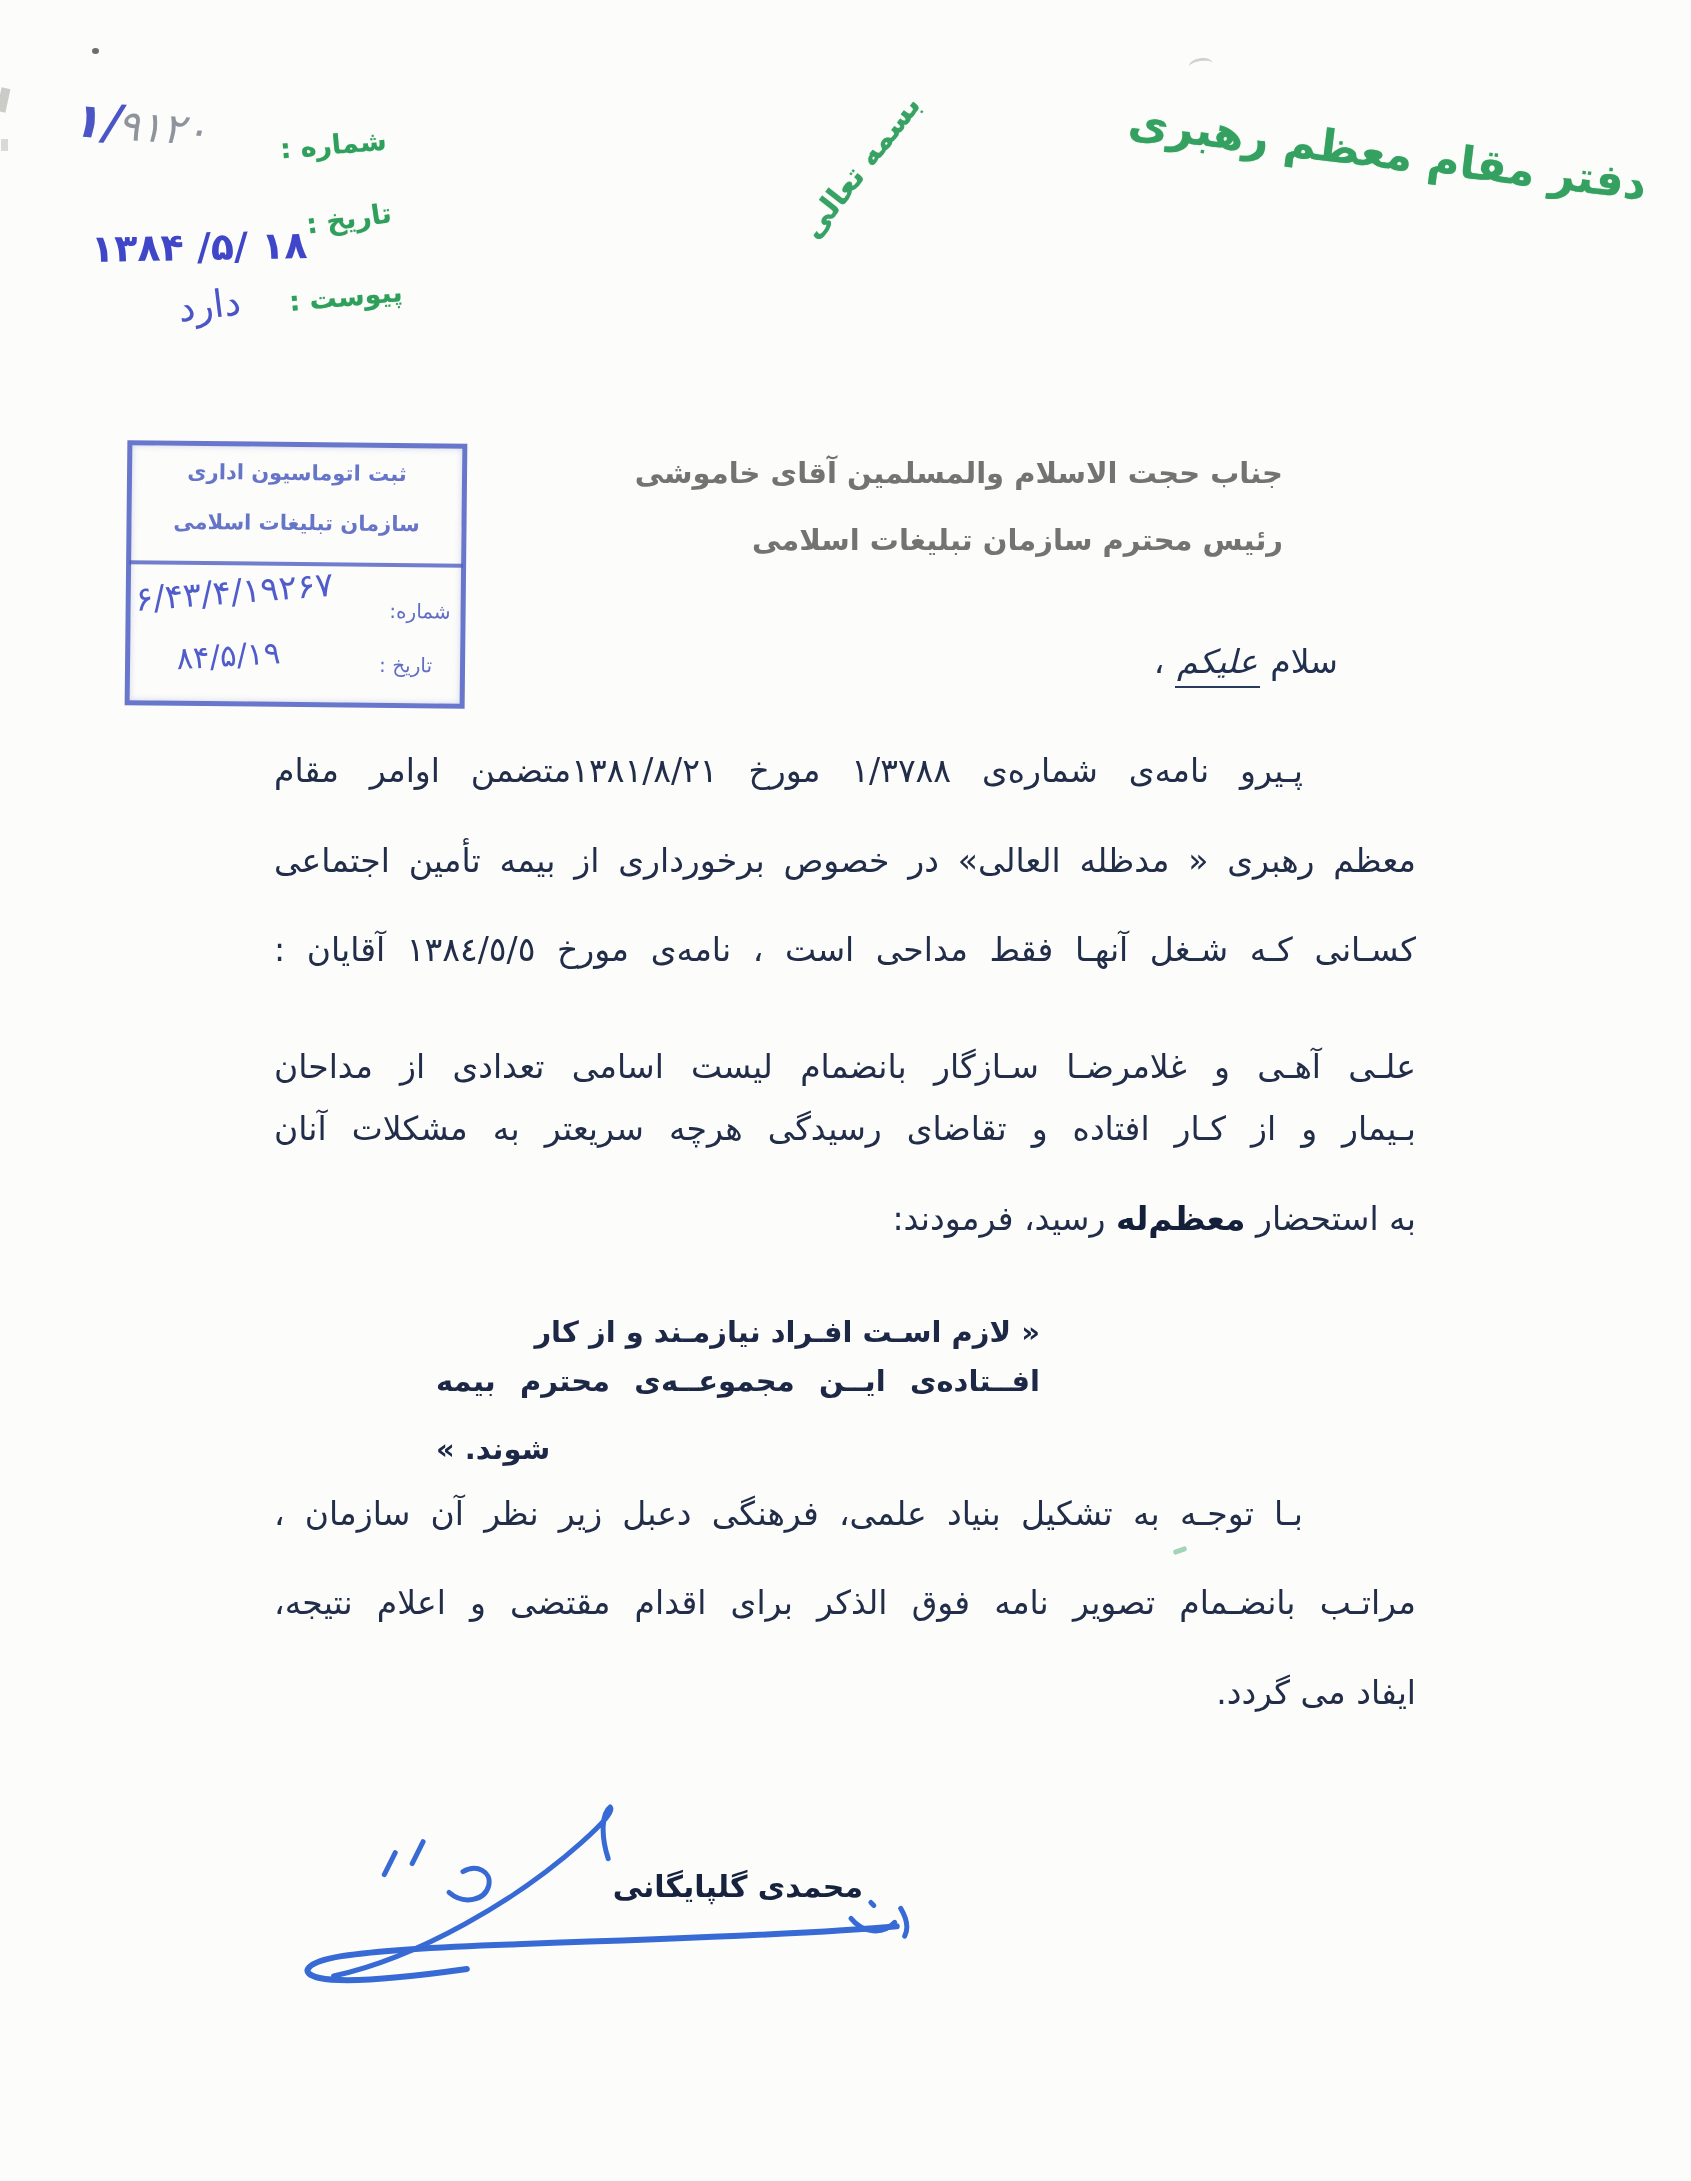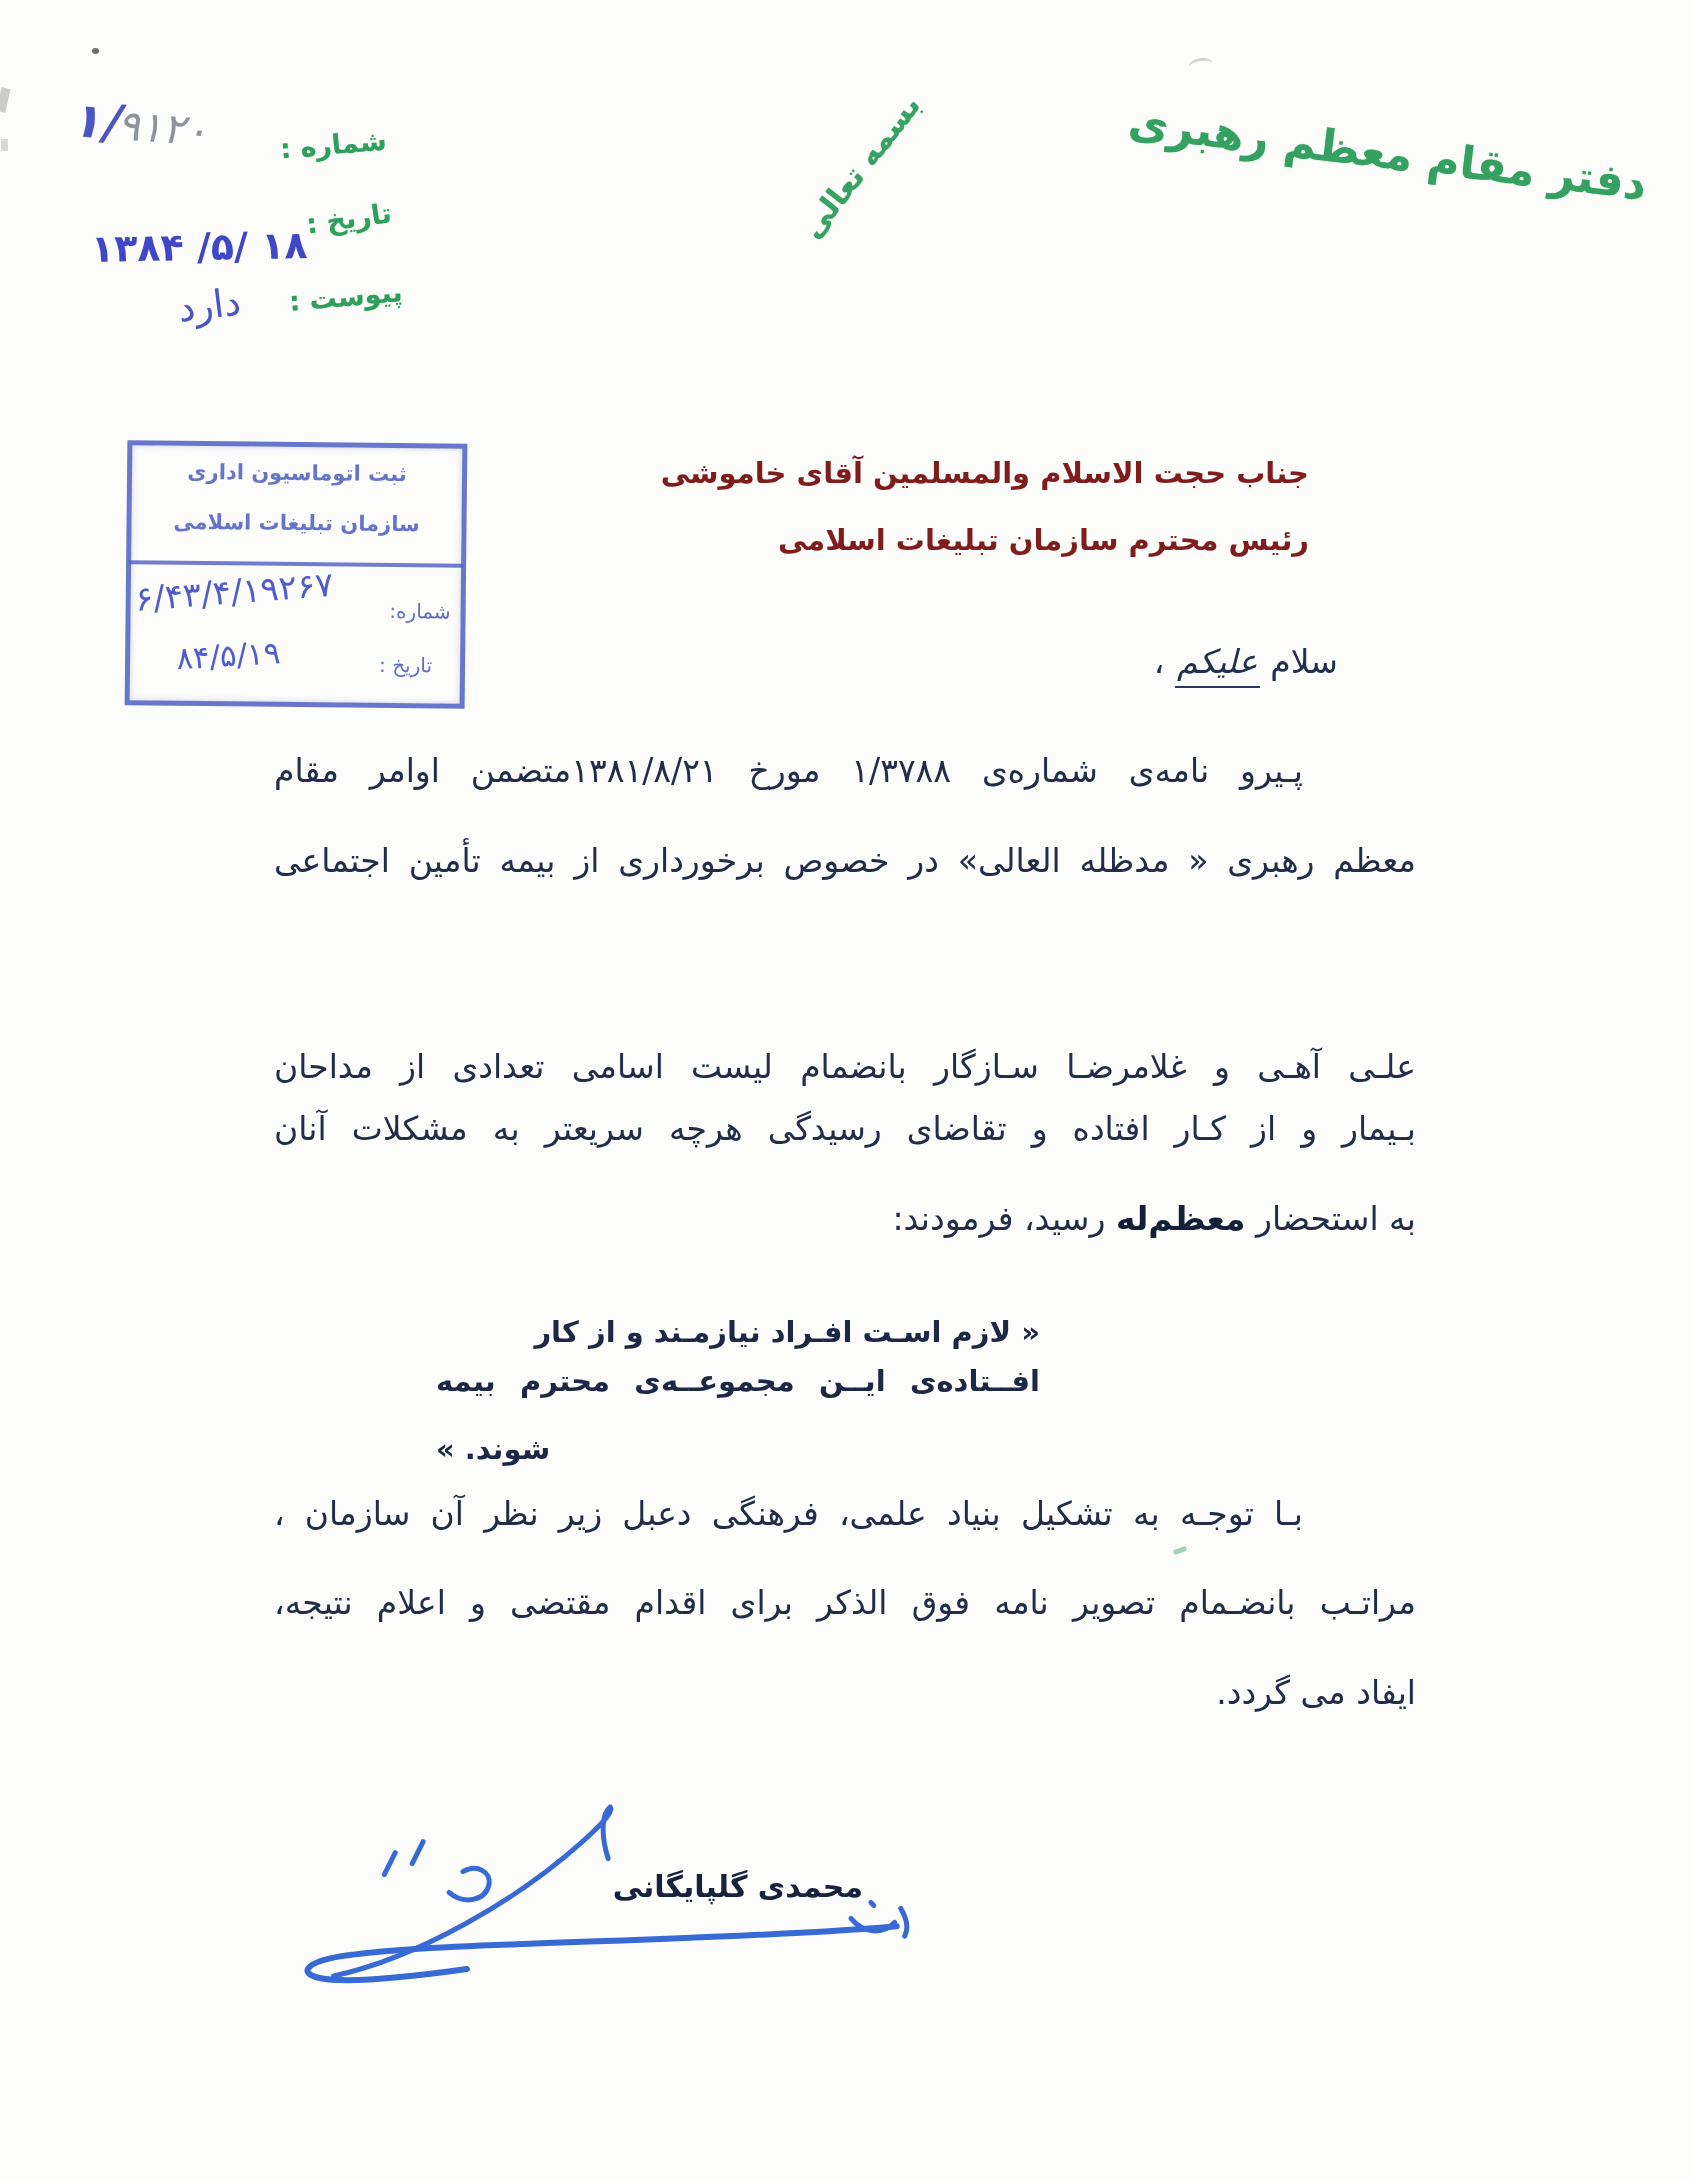--- a/index.html
+++ b/index.html
@@ -86,22 +86,22 @@
     position:absolute;top:205px;right:28px;
     font-size:20px;color:rgba(87,102,194,.95);white-space:nowrap;
   }
   .stamp .s-date-value{
     position:absolute;top:191px;left:46px;
     font-size:31px;color:rgba(71,83,200,.95);letter-spacing:3px;
     direction:ltr;unicode-bidi:embed;transform:rotate(-4deg);white-space:nowrap;
   }
   
   .recipient-line{
-    position:absolute;right:382px;
-    font-size:29px;font-weight:bold;color:#7f1d1d;white-space:nowrap;
+    position:absolute;right:408px;
+    font-size:29px;font-weight:bold;color:#737373;white-space:nowrap;
   }
   .recipient-line.l1{top:456px;}
   .recipient-line.l2{top:523px;}
   .salutation{
     position:absolute;top:642px;right:353px;
     font-size:33px;color:#223050;white-space:nowrap;
   }
   .salutation .u{border-bottom:2px solid #2a3a5e;padding:0 2px 5px 2px;font-style:italic;}
   .bline{
     position:absolute;right:275px;width:1142px;
@@ -163,20 +163,21 @@
     <div class="s-date-value">۸۴/۵/۱۹</div>
   </div>
 
   <div class="recipient-line l1">جناب حجت الاسلام والمسلمین آقای خاموشی</div>
   <div class="recipient-line l2">رئیس محترم سازمان تبلیغات اسلامی</div>
 
   <div class="salutation"><span>سلام </span><span class="u">علیکم</span><span> ،</span></div>
 
   <div class="bline indent p1-t1">پـیرو نامه‌ی شماره‌ی ۱/۳۷۸۸ مورخ ۱۳۸۱/۸/۲۱متضمن اوامر مقام</div>
   <div class="bline p1-t2">معظم رهبری « مدظله العالی» در خصوص برخورداری از بیمه تأمین اجتماعی</div>
+  <div class="bline p1-t3">کسـانی کـه شـغل آنهـا فقط مداحی است ، نامه‌ی مورخ ١٣٨٤/٥/٥ آقایان :</div>
   <div class="bline p1-t4">علـی آهـی و غلامرضـا سـازگار بانضمام لیست اسامی تعدادی از مداحان</div>
   <div class="bline endline p1-t6"><span>به استحضار </span><span class="b-bold">معظم‌له</span><span> رسید، فرمودند:</span></div>
   <div class="bline p1-t5">بـیمار و از کـار افتاده و تقاضای رسیدگی هرچه سریعتر به مشکلات آنان</div>
 
   <div class="qline first q-t1">« لازم اسـت افـراد نیازمـند و از کار</div>
   <div class="qline q-t2">افــتاده‌ی ایــن مجموعــه‌ی محترم بیمه</div>
   <div class="qline last q-t3">شوند. »</div>
 
   <div class="bline indent p2-t1">بـا توجـه به تشکیل بنیاد علمی، فرهنگی دعبل زیر نظر آن سازمان ،</div>
   <div class="bline p2-t2">مراتـب بانضـمام تصویر نامه فوق الذکر برای اقدام مقتضی و اعلام نتیجه،</div>

